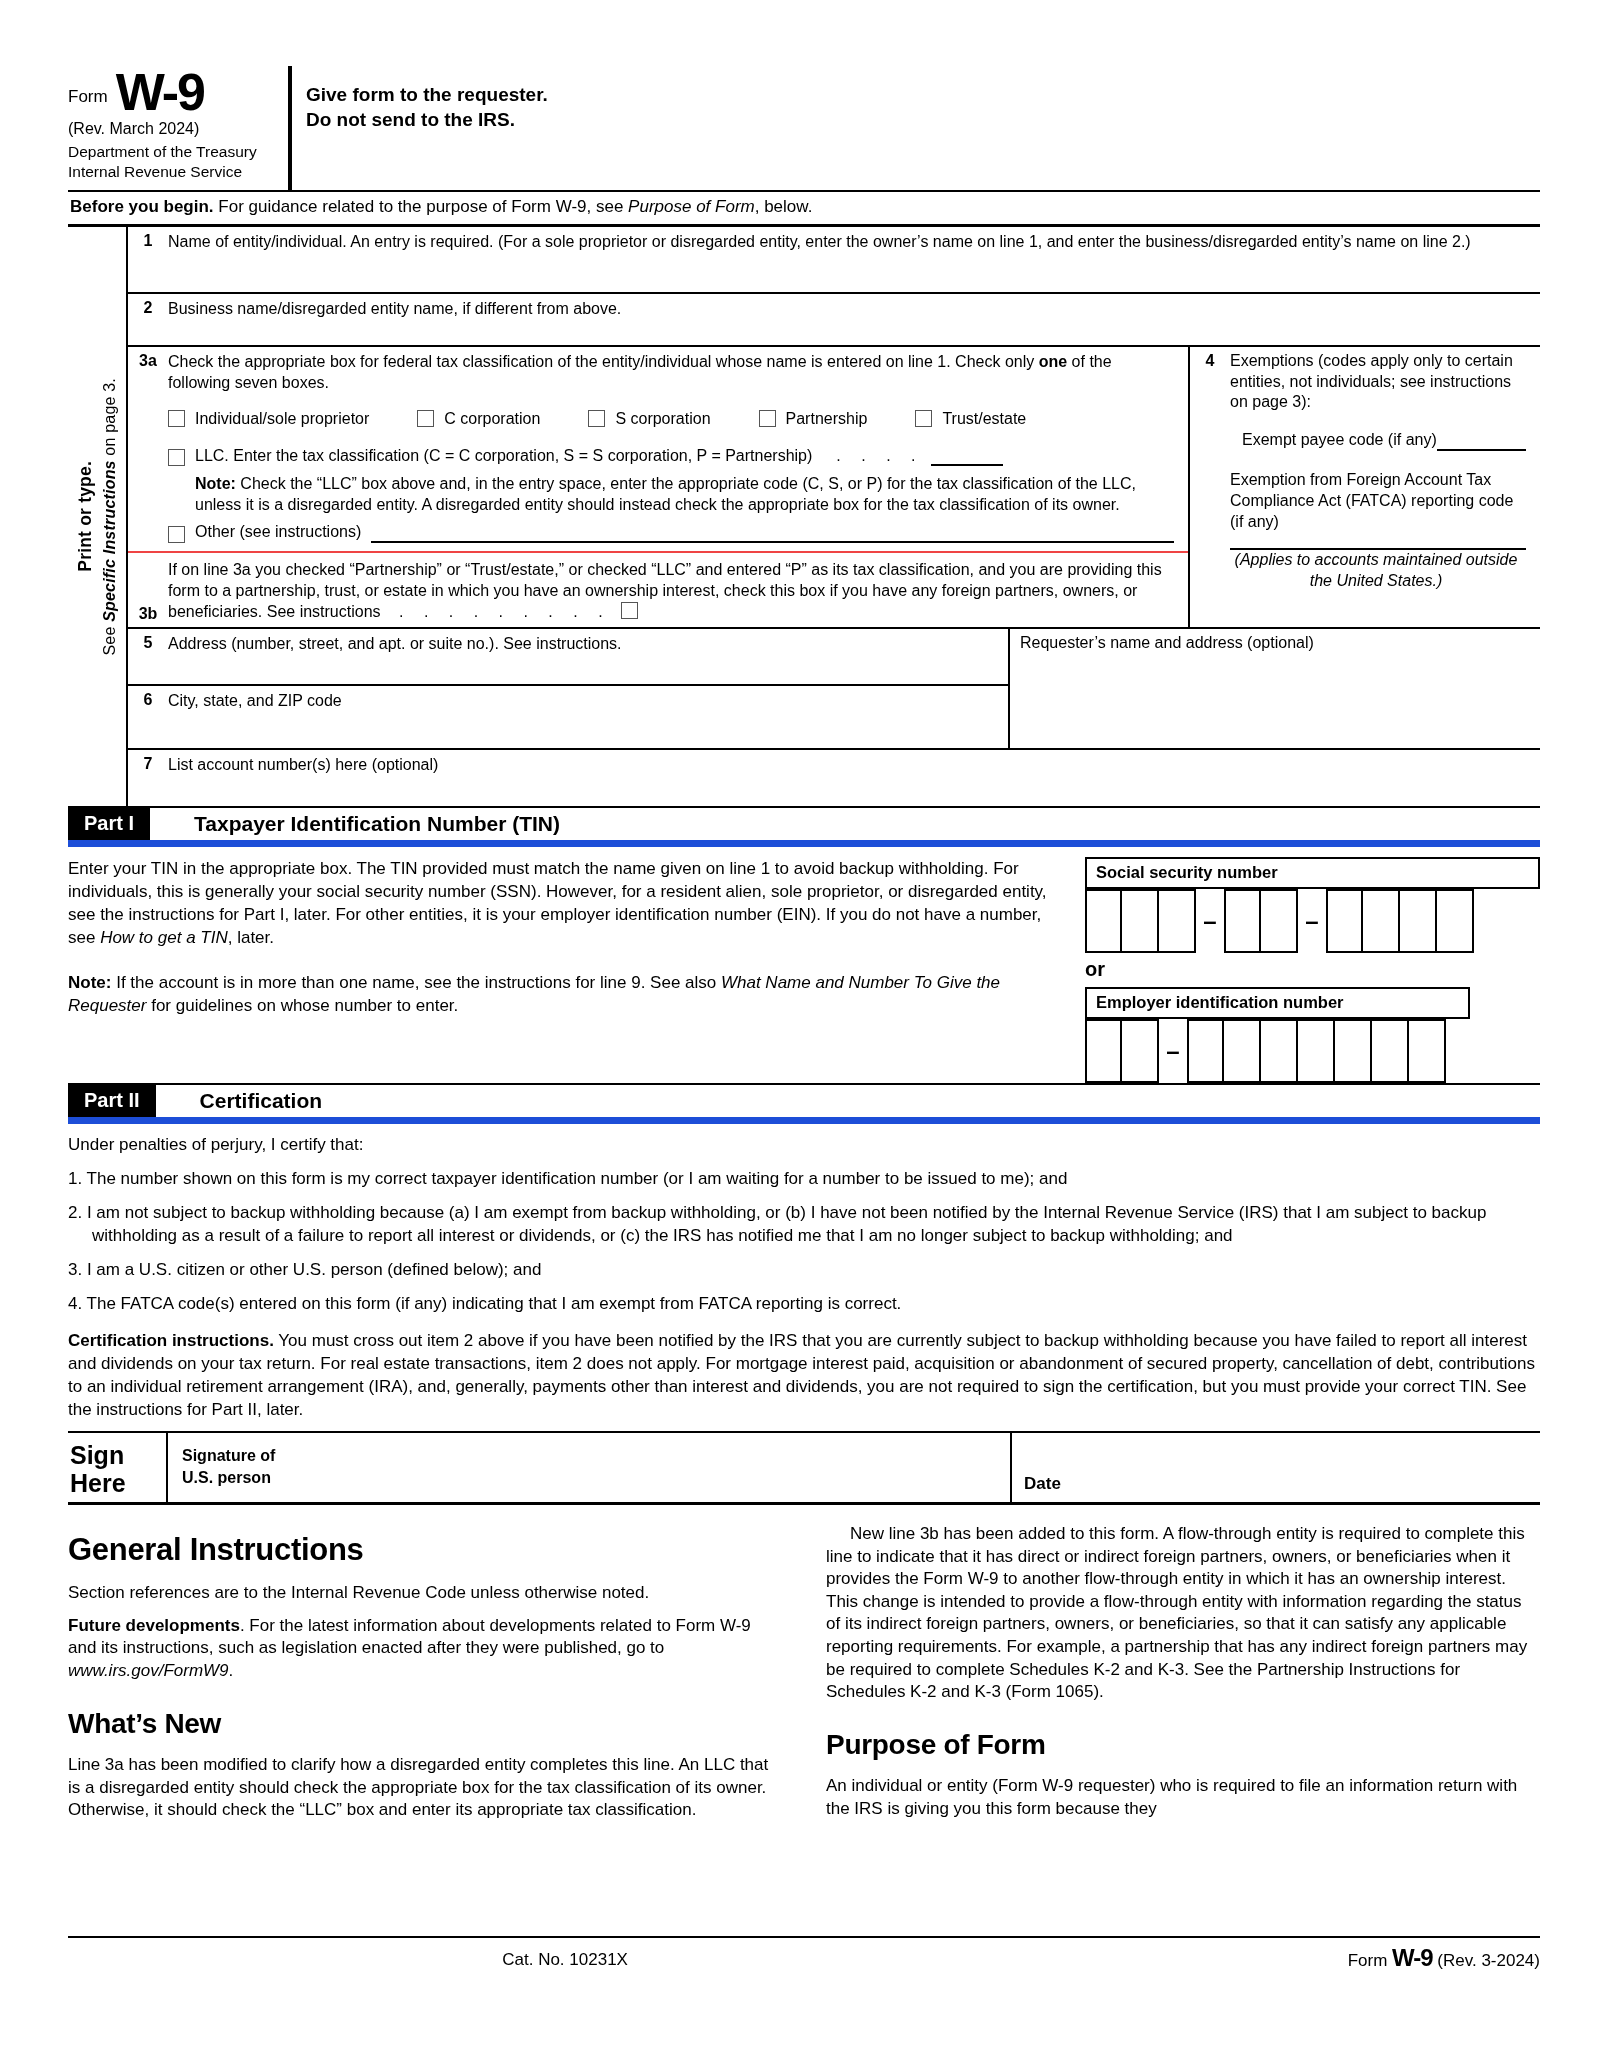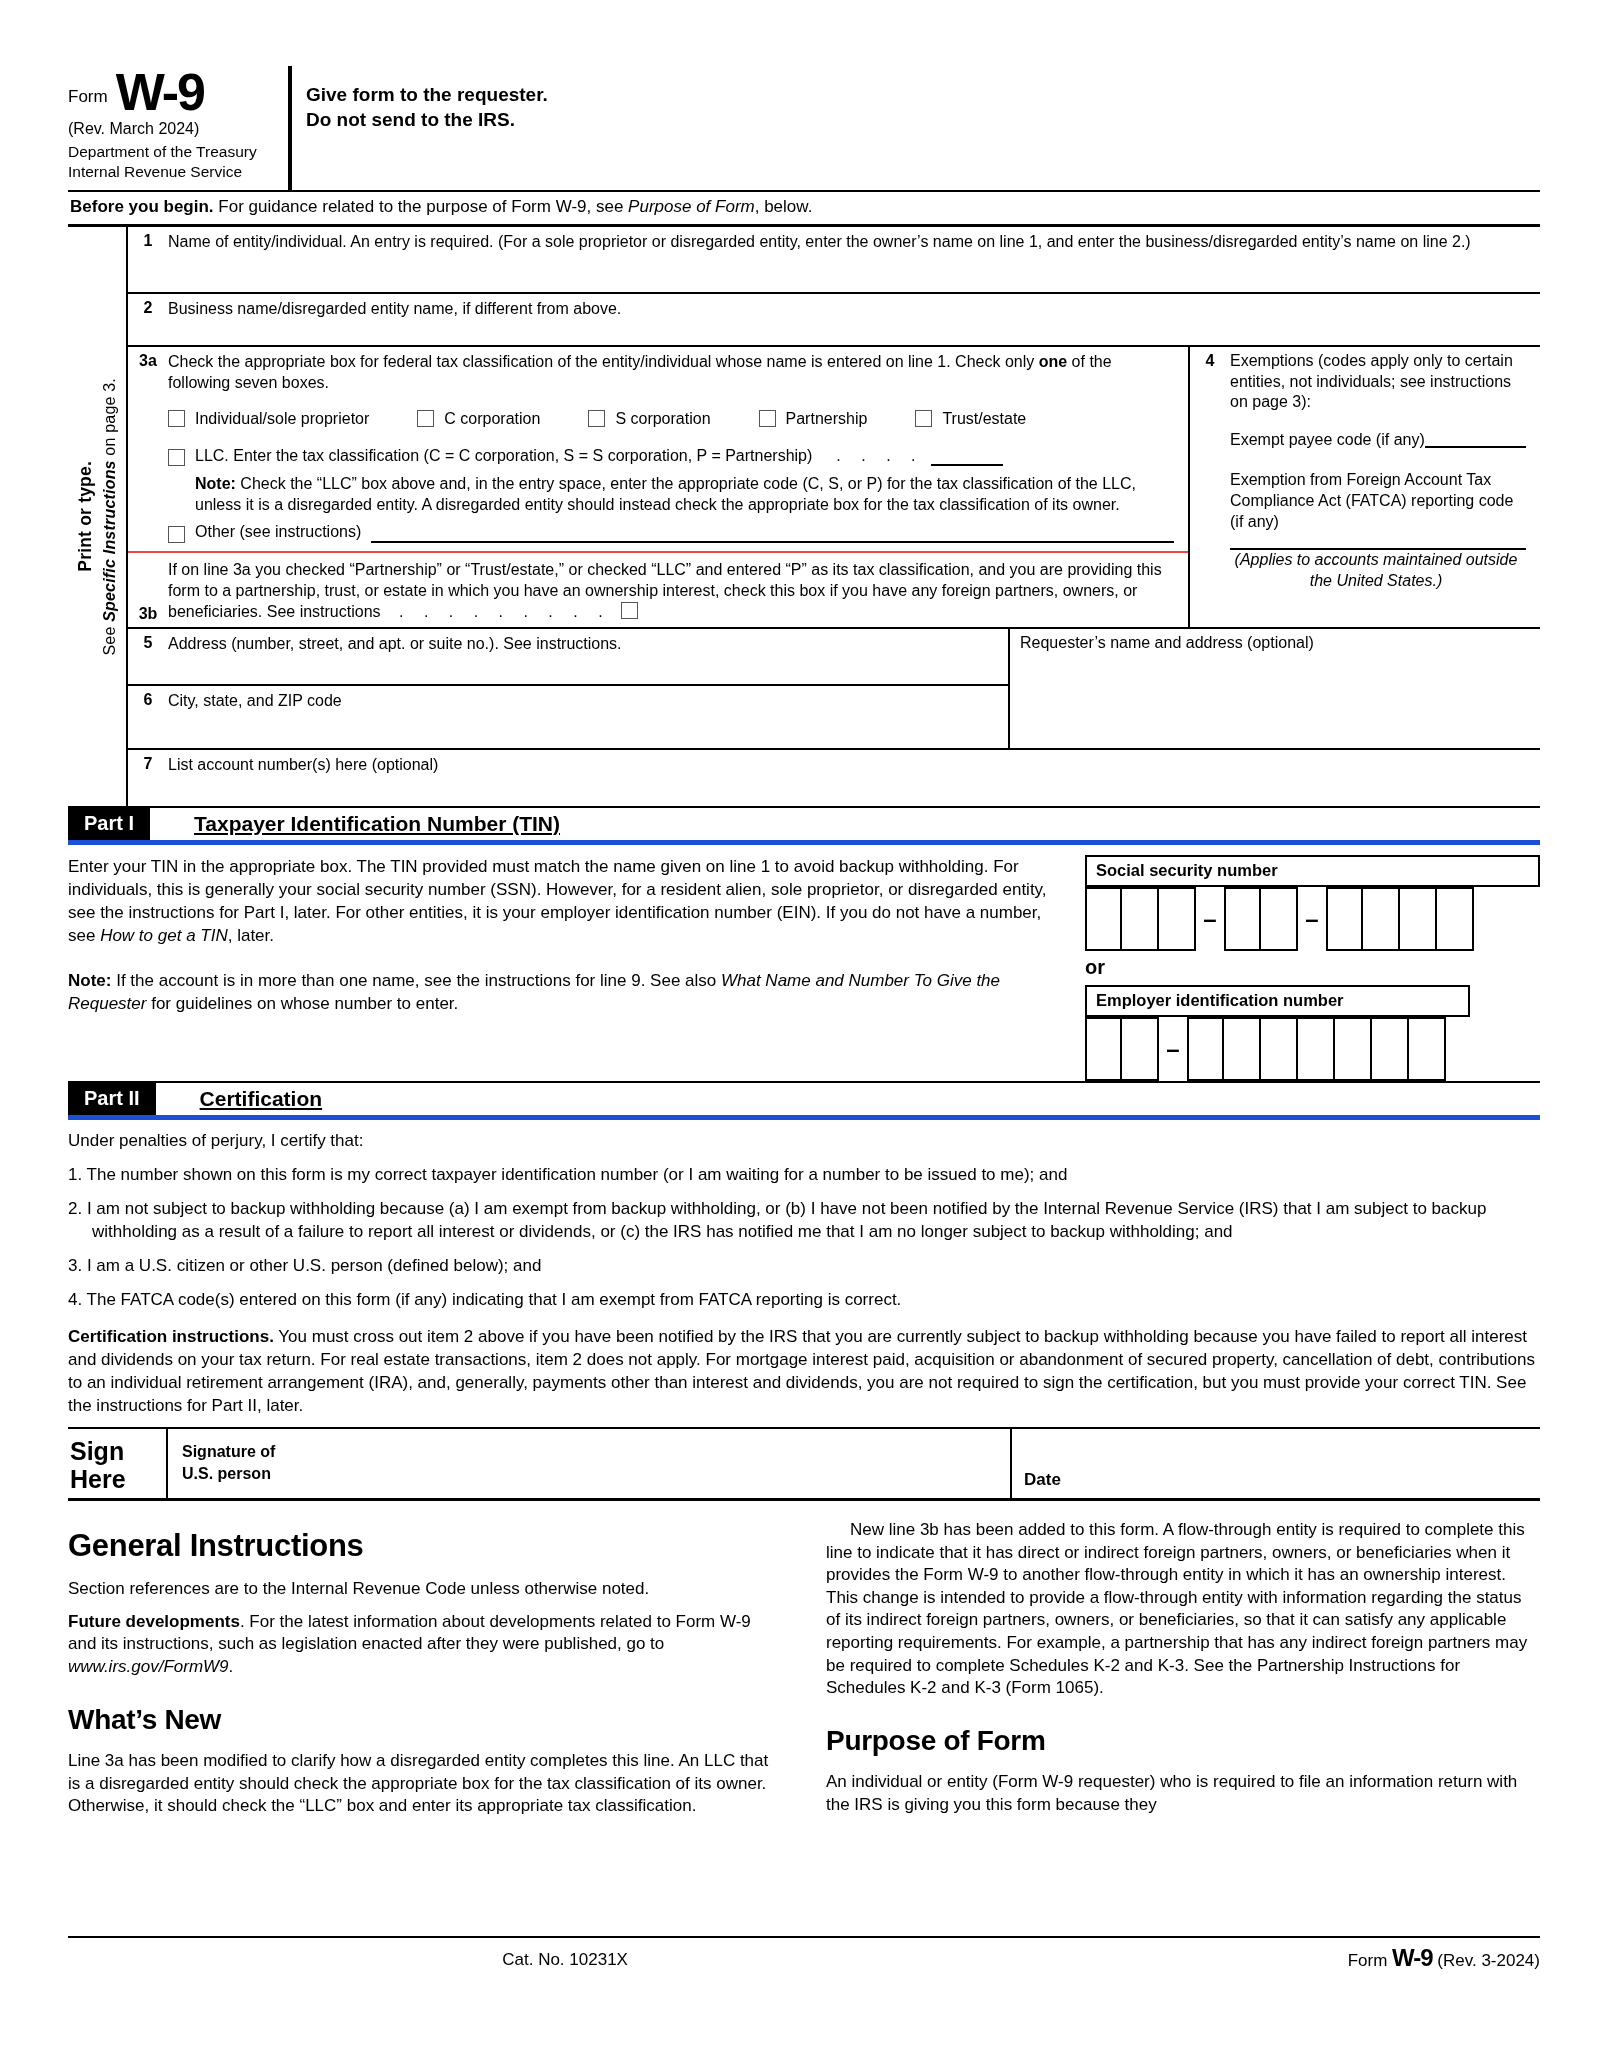--- a/index.html
+++ b/index.html
@@ -52,32 +52,32 @@
   .dots { word-spacing: 16px; padding: 0 6px 0 14px; }
   .entry-line { display: inline-block; width: 72px; border-bottom: 2px solid #000; height: 18px; }
   .note-para { margin: 7px 0 0 27px; font-size: 16px; line-height: 1.32; }
   .other-row { display: flex; align-items: flex-end; gap: 10px; margin-top: 6px; }
   .grow-line { flex: 1; border-bottom: 2px solid #000; height: 18px; margin-right: 4px; }
   .c3b { border-top: 2px solid #ef4444; padding: 6px 10px 4px 0; display: flex; align-items: flex-end; }
   .c3b p { font-size: 16px; line-height: 1.34; }
   .cb-inline { vertical-align: -2px; margin-left: 8px; }
   .c4 { width: 350px; padding: 4px 8px 6px 0; display: flex; }
   .c4-content { flex: 1; font-size: 16px; line-height: 1.3; padding-right: 2px; }
-  .c4-line { display: flex; margin-top: 17px; }
+  .c4-line { display: flex; align-items: flex-end; margin-top: 17px; margin-left: 12px; }
   .c4-line2 { margin-top: 19px; line-height: 1.3; }
   .c4-underline-row { display: flex; align-items: flex-end; }
   .applies { font-style: italic; text-align: center; padding-right: 8px; line-height: 1.3; }
   .row56wrap { display: flex; border-bottom: 2px solid #000; }
   .c56left { flex: 1; border-right: 2px solid #000; }
   .row5 { min-height: 57px; border-bottom: 2px solid #000; padding: 4px 8px 4px 0; display: flex; }
   .row6 { min-height: 62px; padding: 4px 8px 4px 0; display: flex; }
   .requester { width: 530px; padding: 5px 10px; font-size: 16px; }
   .row7 { min-height: 56px; border-bottom: 0; }
   
-  .partbar { display: flex; align-items: stretch; border-bottom: 5px solid #1d4ed8; text-decoration: underline; }
+  .partbar { display: flex; align-items: stretch; border-bottom: 7px solid #1d4ed8; }
   .partlabel { background: #000; color: #fff; font-weight: bold; font-size: 20px; padding: 4px 16px 5px; }
   .parttitle { font-weight: bold; font-size: 21px; padding: 4px 0 0 44px; }
   
   .p1body { display: flex; padding: 10px 0 0; border-bottom: 2px solid #000; min-height: 218px; }
   .p1left { flex: 1; font-size: 17px; line-height: 1.36; padding-right: 34px; }
   .p1left .note { margin-top: 22px; }
   .p1right { width: 455px; }
   .tin-label-box { border: 2px solid #000; font-weight: bold; font-size: 16.5px; padding: 4px 9px 5px; }
   .tin-label-box.ein { width: 385px; }
   .boxrow { display: flex; align-items: center; }

